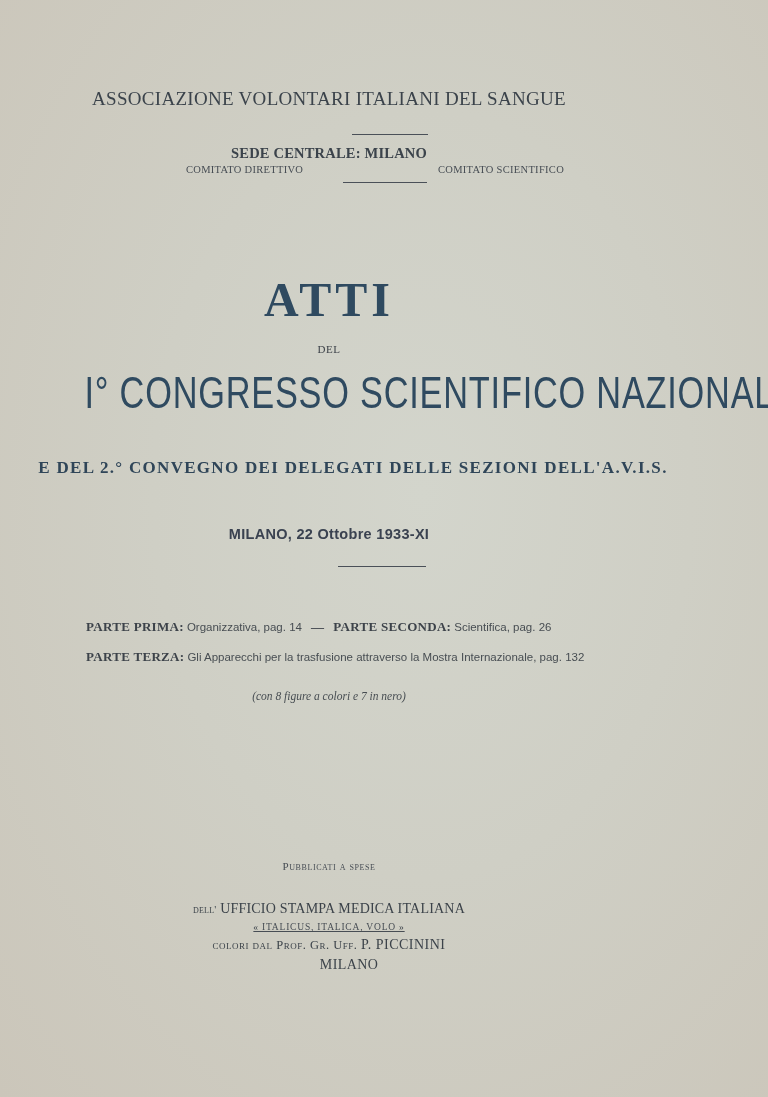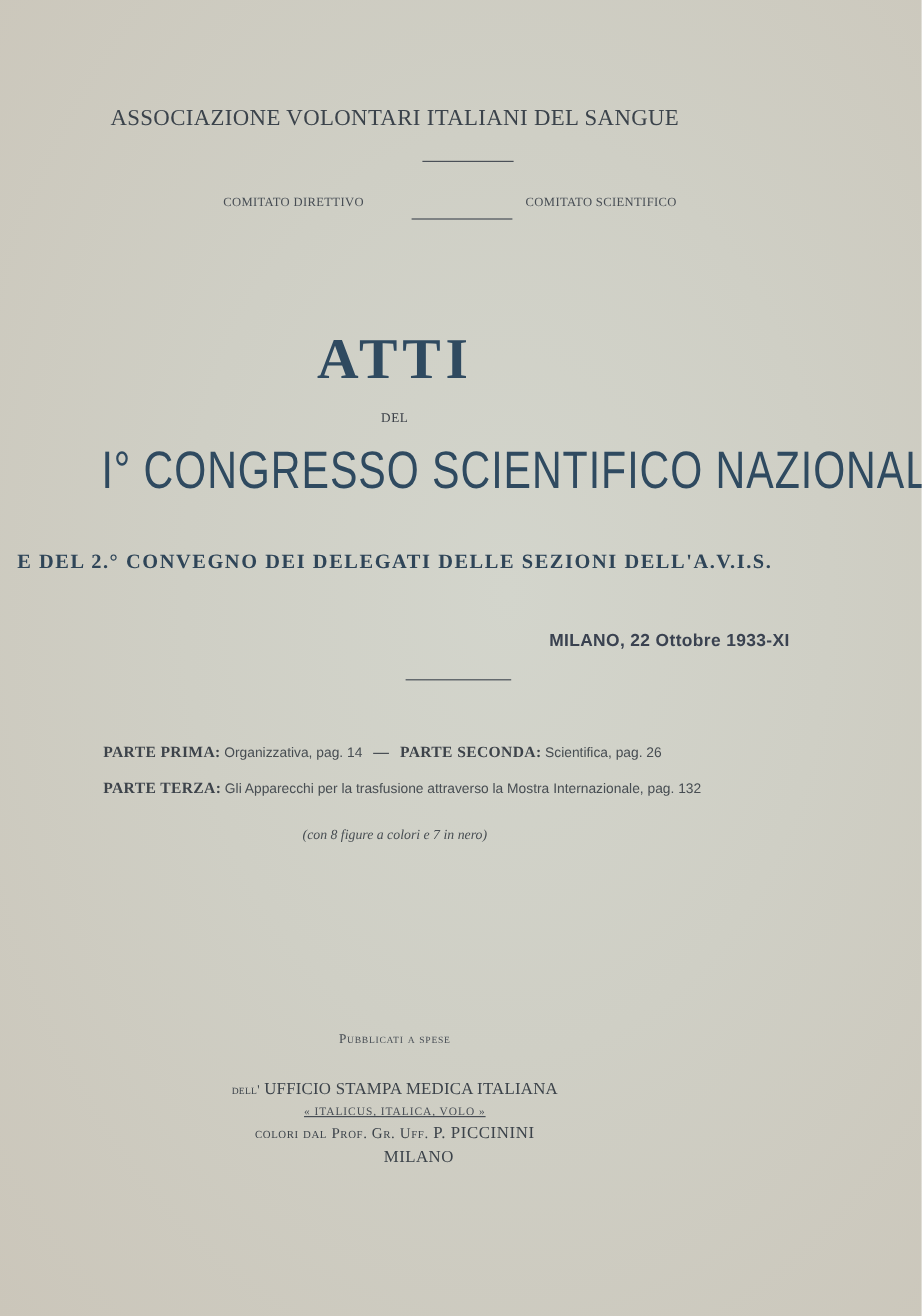--- a/index.html
+++ b/index.html
@@ -25,22 +25,23 @@
     .atti { top: 272px; font-size: 48px; font-weight: bold; color: #2f4a60; letter-spacing: 4px; }
     .del { top: 343px; font-size: 11px; color: #3c4148; letter-spacing: 0.5px; }
     .congresso {
       top: 368px; left: 0; width: 768px;
       font-size: 44px; color: #2f4a60; letter-spacing: 1px;
       transform: scaleX(0.78); transform-origin: 384px 0;
     }
     .convegno {
       top: 458px; font-size: 17px; font-weight: bold; color: #2f4558; letter-spacing: 1.3px;
       font-family: "Liberation Serif", "DejaVu Serif", serif;
+      padding-left: 24px;
     }
-    .milano-date { top: 526px; font-size: 14.5px; font-weight: bold; color: #3a4250; letter-spacing: 0.3px; text-align: right; }
+    .milano-date { top: 526px; font-size: 14.5px; font-weight: bold; color: #3a4250; letter-spacing: 0.3px; }
 
     .parts { position: absolute; left: 86px; font-size: 12px; color: #474d52; white-space: nowrap; }
     .parts .label { font-weight: bold; font-size: 13px; color: #3d434a; letter-spacing: 0.3px; }
     .parts .txt { font-family: "Liberation Sans", "DejaVu Sans", sans-serif; font-size: 11.5px; }
     .p1 { top: 619px; }
     .p3 { top: 649px; }
     .figure-note { top: 690px; font-size: 11.5px; font-style: italic; color: #474d52; }
 
     .pub1 { top: 860px; font-size: 11px; color: #474d54; letter-spacing: 0.6px; font-variant: small-caps; }
     .pub2 { top: 901px; font-size: 14px; color: #3c434a; letter-spacing: 0.2px; }
@@ -50,20 +51,21 @@
     .sc { font-variant: small-caps; }
   </style>
 </head>
 <body>
 
 <div class="page">
 
   <div class="abs serif assoc">ASSOCIAZIONE VOLONTARI ITALIANI DEL SANGUE</div>
   <div class="rule" style="top:134px; left:352px; width:76px;"></div>
 
+  <div class="abs serif sede">SEDE CENTRALE: MILANO</div>
   <div class="serif com-left">COMITATO DIRETTIVO</div>
   <div class="serif com-right">COMITATO SCIENTIFICO</div>
   <div class="rule" style="top:182px; left:343px; width:84px;"></div>
 
   <div class="abs serif atti">ATTI</div>
   <div class="abs serif del">DEL</div>
   <div class="abs cond congresso">I° CONGRESSO SCIENTIFICO NAZIONALE</div>
   <div class="abs convegno">E DEL 2.° CONVEGNO DEI DELEGATI DELLE SEZIONI DELL'A.V.I.S.</div>
 
   <div class="abs sans milano-date">MILANO, 22 Ottobre 1933-XI</div>

